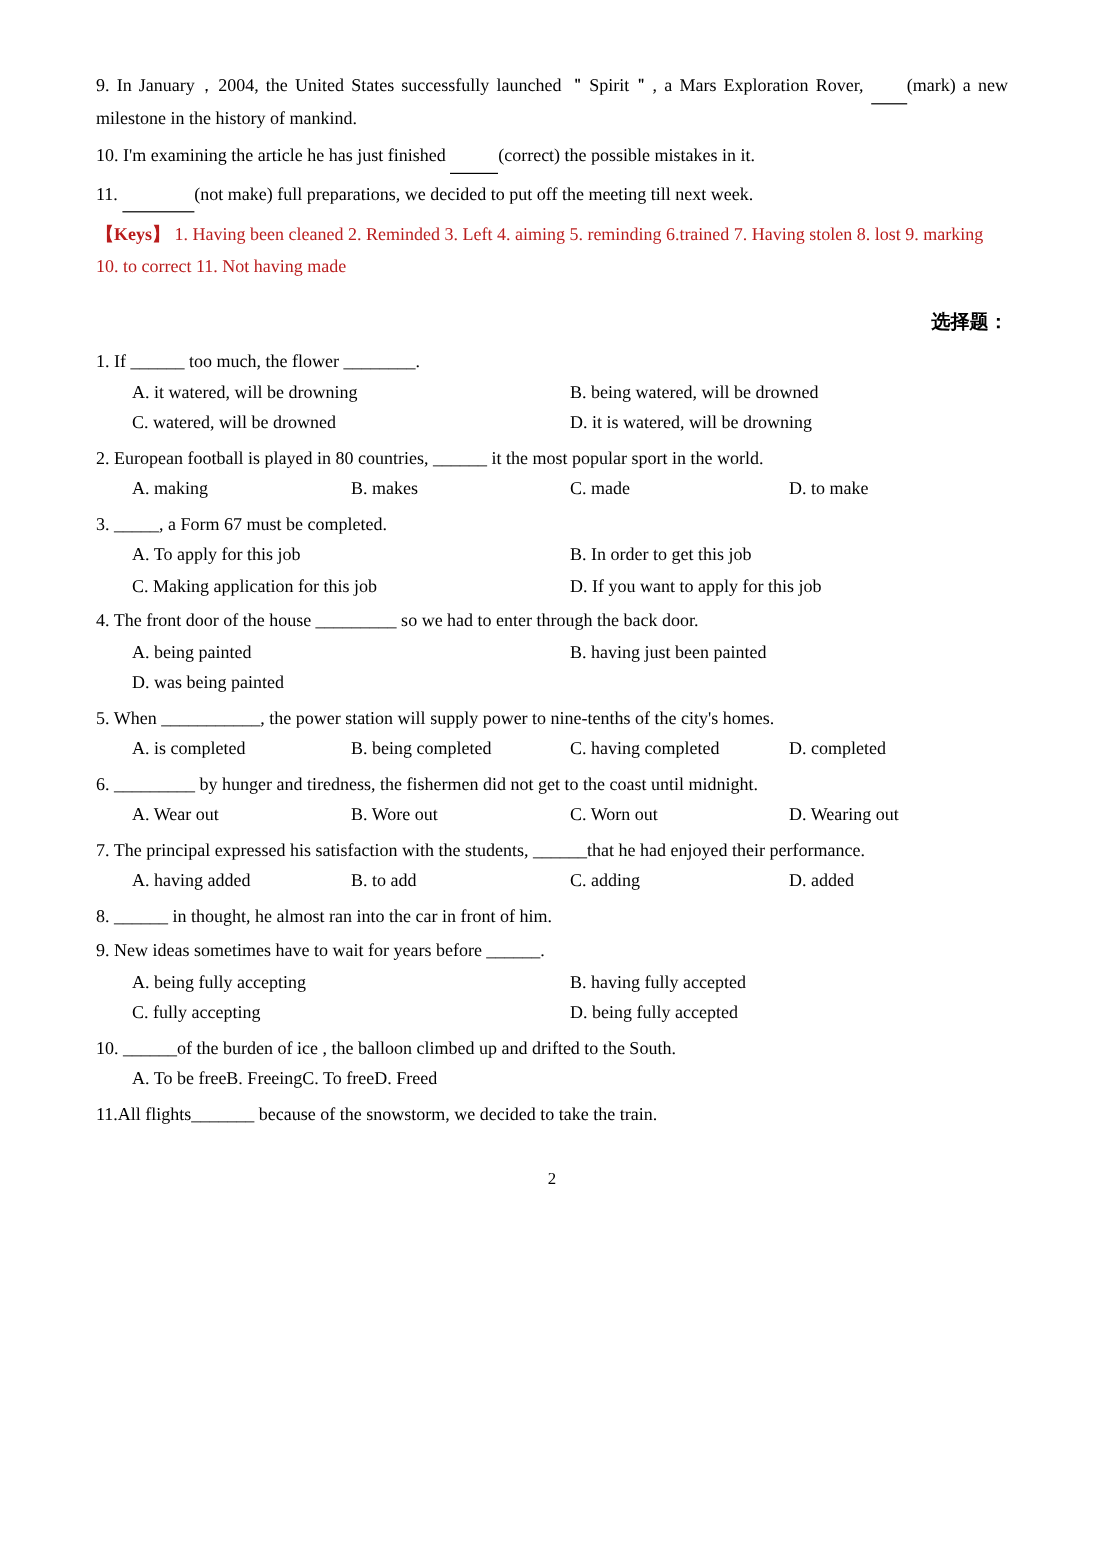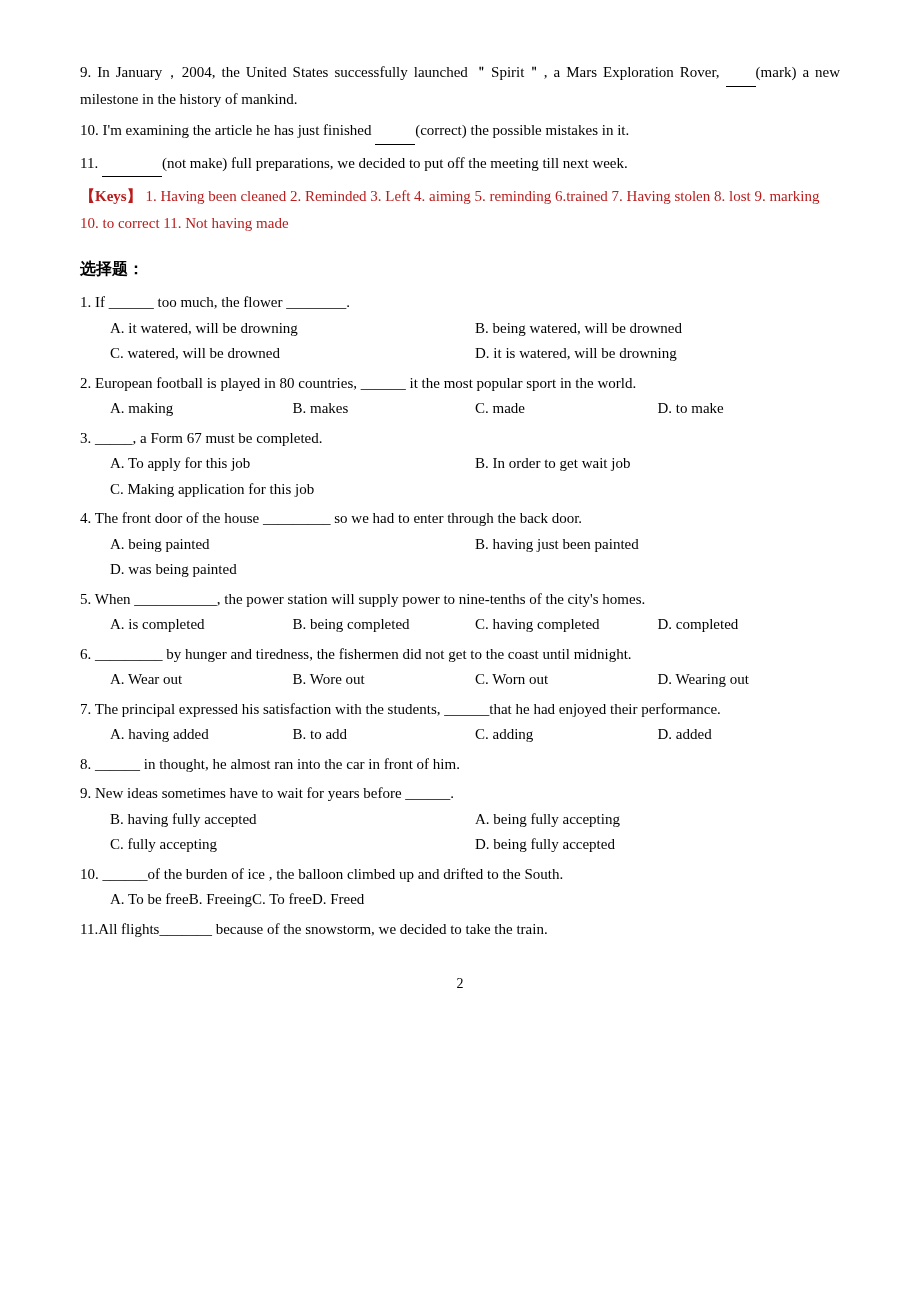--- a/index.html
+++ b/index.html
@@ -27,20 +27,21 @@
       line-height: 1.8;
     }
     .keys-label {
       font-weight: bold;
     }
     .section-title {
       font-size: 16px;
       font-weight: bold;
       margin-top: 18px;
       margin-bottom: 8px;
+      text-align: right;
     }
     .mc-question {
       margin-bottom: 4px;
       text-align: justify;
     }
     .mc-options {
       display: flex;
       flex-wrap: wrap;
       margin-bottom: 4px;
       margin-left: 30px;
@@ -112,22 +113,23 @@
       <div class="mc-option-4">B. makes</div>
       <div class="mc-option-4">C. made</div>
       <div class="mc-option-4">D. to make</div>
     </div>
   </div>
 
   <div class="mc-question">
     <div>3. _____, a Form 67 must be completed.</div>
     <div class="mc-options">
       <div class="mc-option">A. To apply for this job</div>
-      <div class="mc-option">B. In order to get wait job</div>
+      <div class="mc-option">B. In order to get this job</div>
       <div class="mc-option">C. Making application for this job</div>
+      <div class="mc-option">D. If you want to apply for this job</div>
     </div>
   </div>
 
   <div class="mc-question">
     <div>4. The front door of the house _________ so we had to enter through the back door.</div>
     <div class="mc-options">
       <div class="mc-option">A. being painted</div>
       <div class="mc-option">B. having just been painted</div>
       <div class="mc-option">D. was being painted</div>
     </div>
@@ -163,22 +165,22 @@
     </div>
   </div>
 
   <div class="mc-question">
     <div>8. ______ in thought, he almost ran into the car in front of him.</div>
   </div>
 
   <div class="mc-question">
     <div>9. New ideas sometimes have to wait for years before ______.</div>
     <div class="mc-options">
+      <div class="mc-option">A. being fully accepting</div>
       <div class="mc-option">B. having fully accepted</div>
-      <div class="mc-option">A. being fully accepting</div>
       <div class="mc-option">C. fully accepting</div>
       <div class="mc-option">D. being fully accepted</div>
     </div>
   </div>
 
   <div class="mc-question">
     <div>10. ______of the burden of ice , the balloon climbed up and drifted to the South.</div>
     <div class="mc-options">
       <div style="display:flex;flex-wrap:wrap;">
         <span>A. To be free</span>

